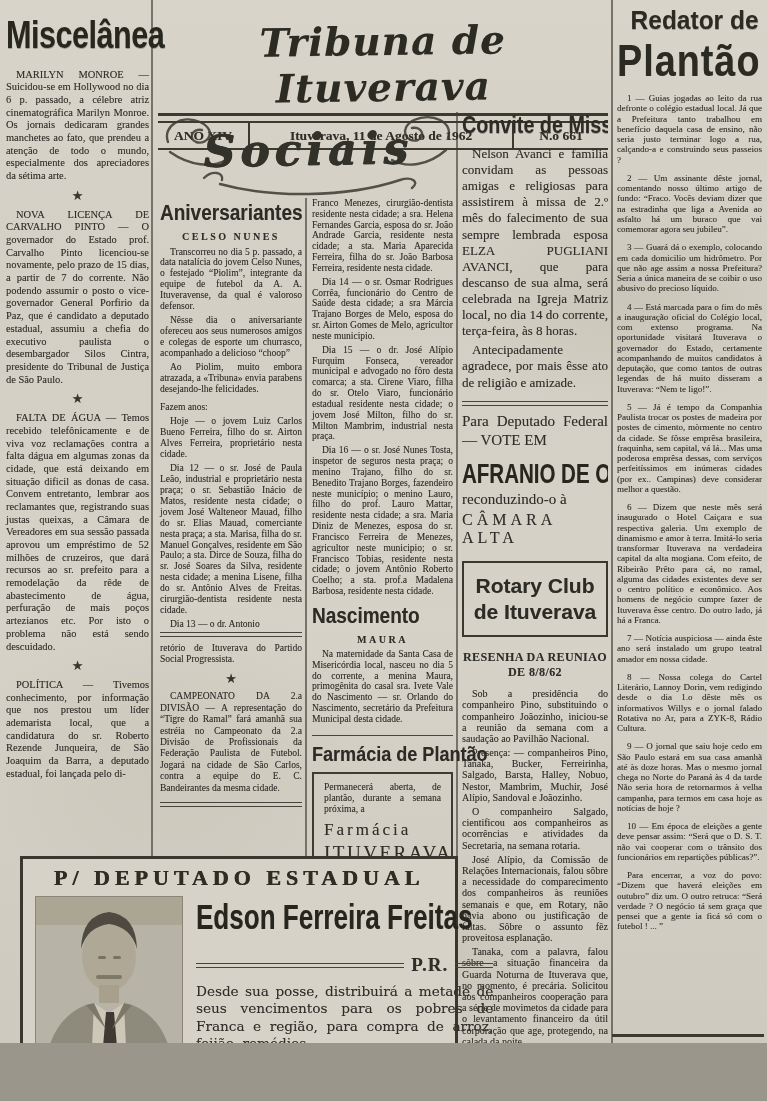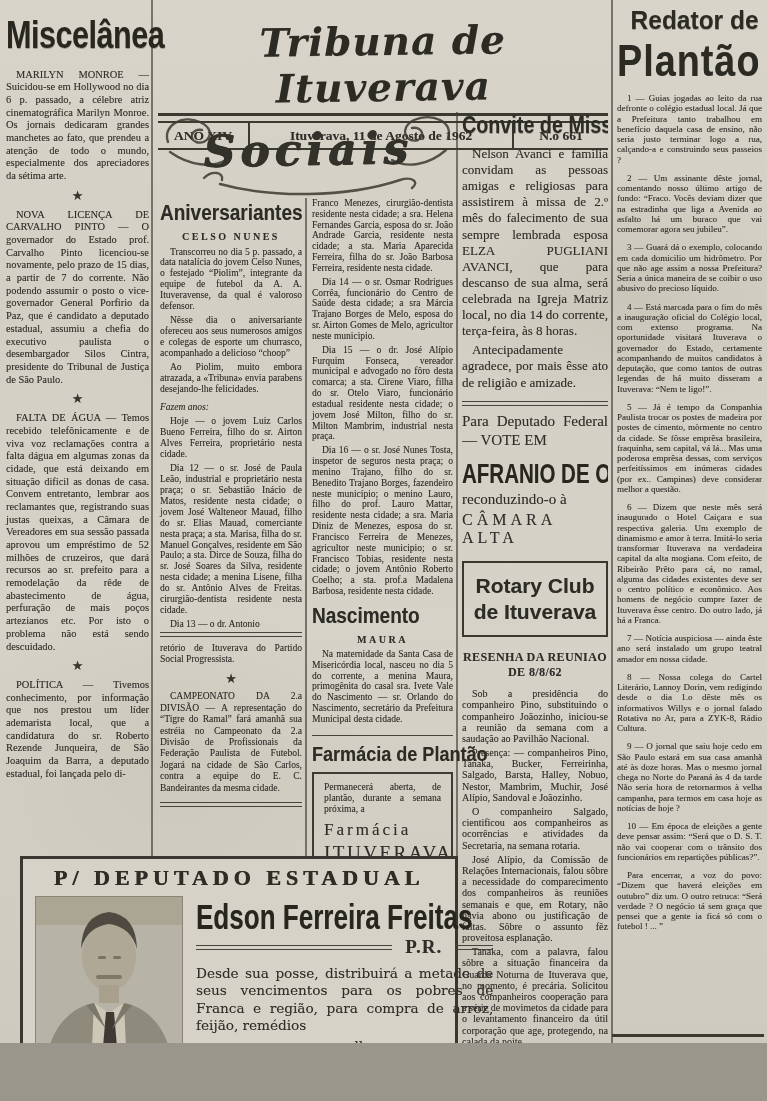--- a/index.html
+++ b/index.html
@@ -47,21 +47,21 @@
     letter-spacing:5px;color:#33322a;transform:rotate(-1deg);
     text-shadow:1px 0 0 #33322a,0.5px 0.5px 0 #33322a;}
 
   
   .col2{left:160px;top:198px;width:142px;font-size:9.5px;line-height:1.15;}
   .col2b{left:160px;top:628px;width:142px;font-size:9.5px;line-height:1.2;}
   .col3{left:312px;top:198px;width:141px;font-size:9.5px;line-height:1.14;}
   .sec-title{font-family:"Liberation Sans",sans-serif;font-weight:bold;font-size:20px;
     transform:scale(0.95,1.1);transform-origin:left top;margin:2px 0 8px 0;color:#2c2b25;white-space:nowrap;}
   .subcaps{text-align:center;letter-spacing:2.5px;font-size:10px;margin:2px 0 4px 0;text-indent:0;font-weight:bold;}
-  .fazem{margin-top:8px;font-style:italic;}
+  .fazem{margin-top:8px;}
 
   .farm-box{border:2.2px solid #3d3b33;padding:8px 10px 6px 10px;margin-top:4px;font-size:9.5px;}
   .farm-line1{font-size:17px;letter-spacing:3px;margin-top:5px;text-indent:0;}
   .farm-line2{font-size:19px;letter-spacing:2.5px;text-align:right;margin-top:1px;text-indent:0;}
 
   
   .col4{left:462px;top:112px;width:146px;height:989px;overflow:hidden;}
   .convite-title{font-family:"Liberation Sans",sans-serif;font-weight:bold;font-size:21px;
     transform:scale(0.94,1.12);transform-origin:left top;margin:0 0 10px 0;color:#2c2b25;white-space:nowrap;}
   .col4 .body{font-size:13px;line-height:1.24;}
@@ -91,21 +91,21 @@
   
   .ad{left:20px;top:856px;width:438px;height:238px;border:3px solid #39372f;background:#d6d2c7;
     padding:6px 12px;}
   .ad-header{font-weight:bold;font-size:22px;letter-spacing:5px;text-align:center;color:#2e2d25;
     text-shadow:0.6px 0 0 #2e2d25;}
   .ad-row{display:flex;margin-top:5px;}
   .ad-photo{width:148px;height:176px;border:1px solid #8a8578;flex:none;background:#b9b5a8;}
   .ad-right{flex:1;padding-left:13px;}
   .ad-name{font-family:"Liberation Sans",sans-serif;font-weight:bold;font-size:28px;
     transform:scale(0.93,1.22);transform-origin:left top;white-space:nowrap;color:#26251e;margin-top:2px;}
-  .ad-pr-row{display:flex;align-items:center;gap:13px;margin:6px 0 7px 0;}
+  .ad-pr-row{display:flex;align-items:center;gap:7px;margin:24px 0 7px 0;}
   .ad-pr-row .drule{flex:1;margin:0;}
   .ad-pr-row .drule.short{flex:0 0 38px;}
   .pr-text{font-size:19px;font-weight:bold;letter-spacing:1px;}
   .ad-body{font-family:"DejaVu Serif",serif;font-size:13.6px;line-height:1.28;text-align:justify;text-indent:0;}
   .ad-aga-row{display:flex;align-items:center;gap:8px;font-family:"DejaVu Serif",serif;font-size:13.6px;margin-top:1px;}
   .ad-aga-row .srule{flex:1;margin:0;}
   .ad-slogan{font-family:"Liberation Sans",sans-serif;font-weight:bold;font-size:15.5px;
     margin-top:9px;white-space:nowrap;transform:scale(0.97,1.05);transform-origin:left top;color:#2b2a23;}
 </style>
 </head>

